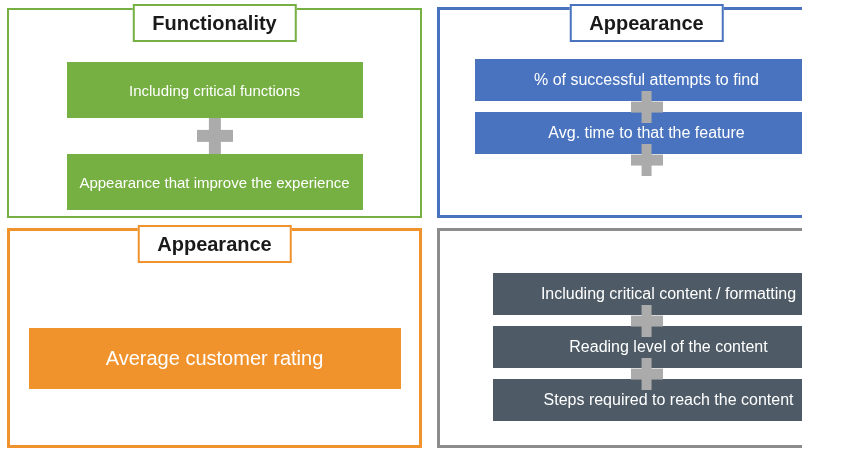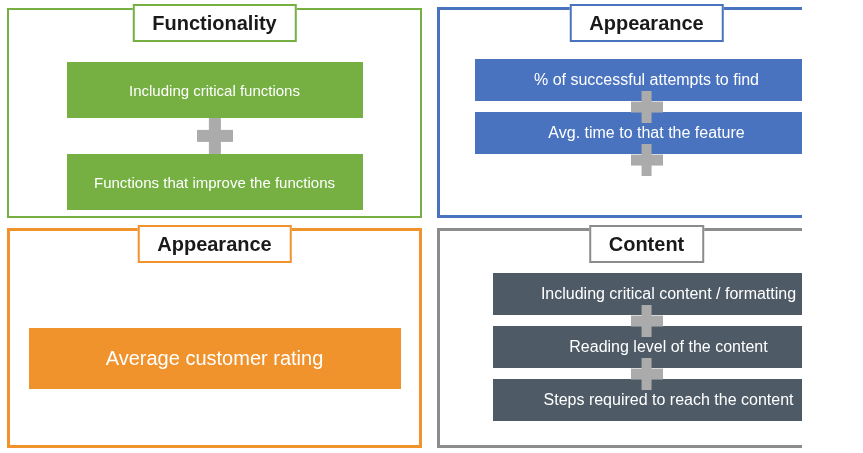--- a/index.html
+++ b/index.html
@@ -89,21 +89,21 @@
 </head>
 <body>
 
 <div class="canvas">
 
   <div class="quad q-functionality" style="--accent: #76B043; --box: #76B043; --plus: #ABABAB;">
     <div class="quad-title">Functionality</div>
     <div class="stack">
       <div class="metric">Including critical functions</div>
       <div class="plus inline-plus"></div>
-      <div class="metric">Functions that improve the functions</div>
+      <div class="metric">Appearance that improve the experience</div>
     </div>
   </div>
 
   <div class="quad q-findability" style="--accent: #4973BE; --box: #4973BE; --plus: #ABABAB;">
     <div class="quad-title">Appearance</div>
     <div class="stack">
       <div class="metric">% of successful attempts to find</div>
       <div class="metric">Avg. time to that the feature</div>
       <div class="plus overlay-plus p1"></div>
       <div class="plus overlay-plus p2"></div>
@@ -111,21 +111,20 @@
   </div>
 
   <div class="quad q-appearance" style="--accent: #F0932D; --box: #F0932D; --plus: #ABABAB;">
     <div class="quad-title">Appearance</div>
     <div class="stack">
       <div class="metric">Average customer rating</div>
     </div>
   </div>
 
   <div class="quad q-content" style="--accent: #8C8C8C; --box: #4E5B66; --plus: #ABABAB;">
-    <div class="quad-title">Content</div>
     <div class="stack">
       <div class="metric">Including critical content / formatting</div>
       <div class="metric">Reading level of the content</div>
       <div class="metric">Steps required to reach the content</div>
       <div class="plus overlay-plus p1"></div>
       <div class="plus overlay-plus p2"></div>
     </div>
   </div>
 
 </div>

